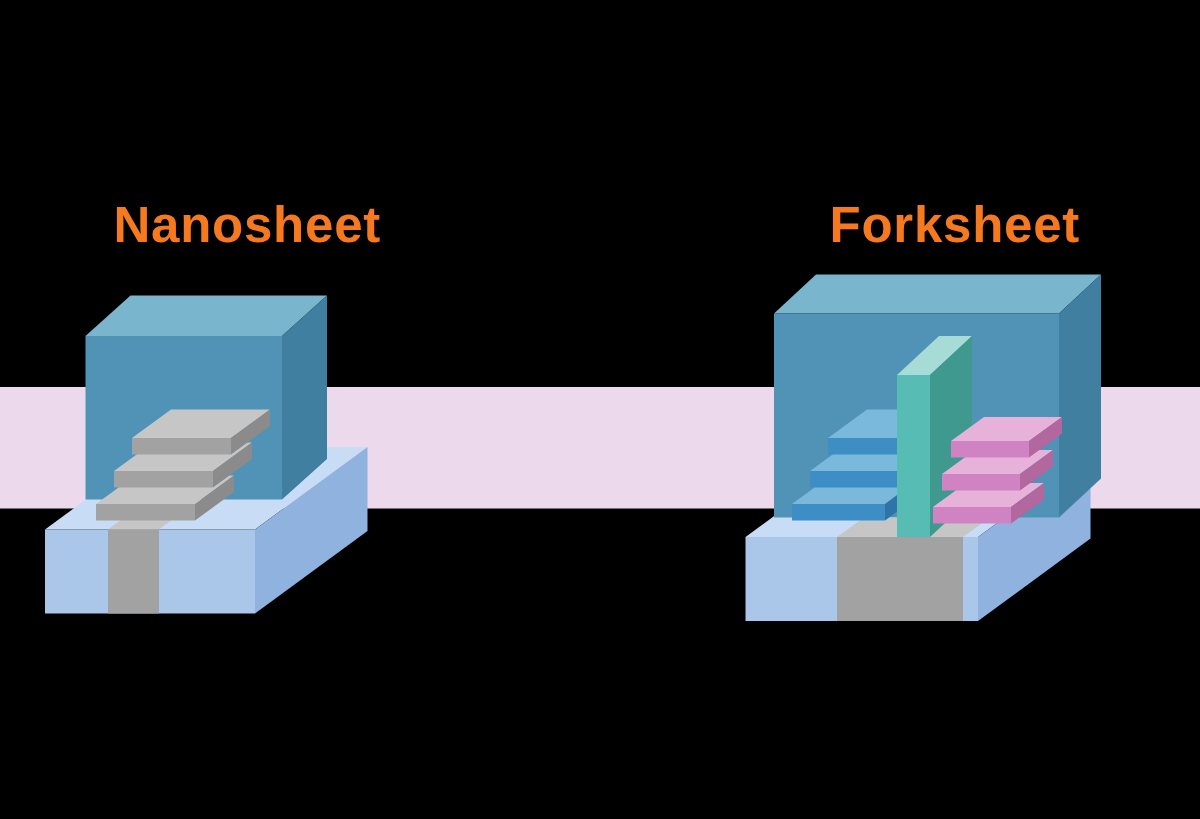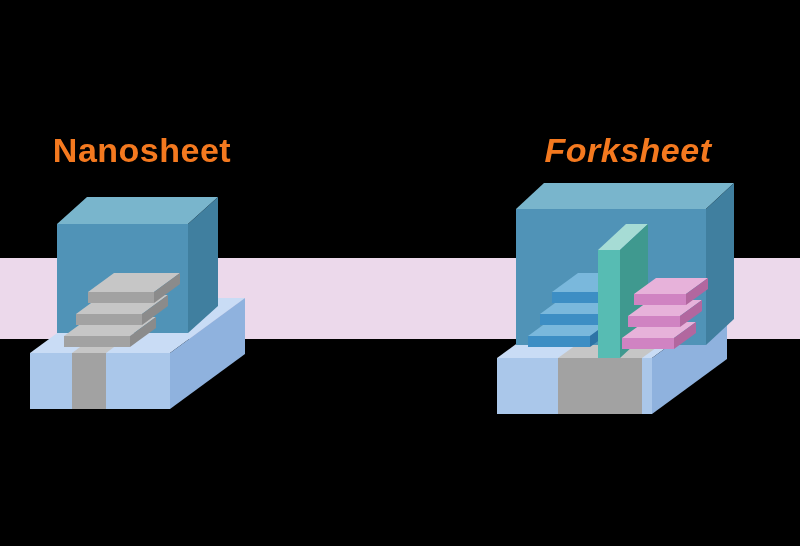--- a/index.html
+++ b/index.html
@@ -25,28 +25,28 @@
   }
   .diagram-svg {
     position: absolute;
     left: 0;
     top: 0;
   }
   .label {
     position: absolute;
     top: 131px;
     width: 224px;
-    text-align: center;
+    text-align: right;
     font-size: 34px;
     font-weight: 600;
     letter-spacing: 0.5px;
     color: var(--label_color, #f4791f);
   }
   .label-left  { left: 30px; }
-  .label-right { left: 516px; font-style: italic; }
+  .label-right { left: 496px; }
 
   
   .gate-top   { fill: var(--gate_top,   #79b5cc); }
   .gate-side  { fill: var(--gate_side,  #407f9f); }
   .gate-front { fill: var(--gate_front, #5093b7); }
 
   .base-top   { fill: var(--base_top,   #c9dcf5); }
   .base-side  { fill: var(--base_side,  #8fb2de); }
   .base-front { fill: var(--base_front, #aac7ea); }
 

